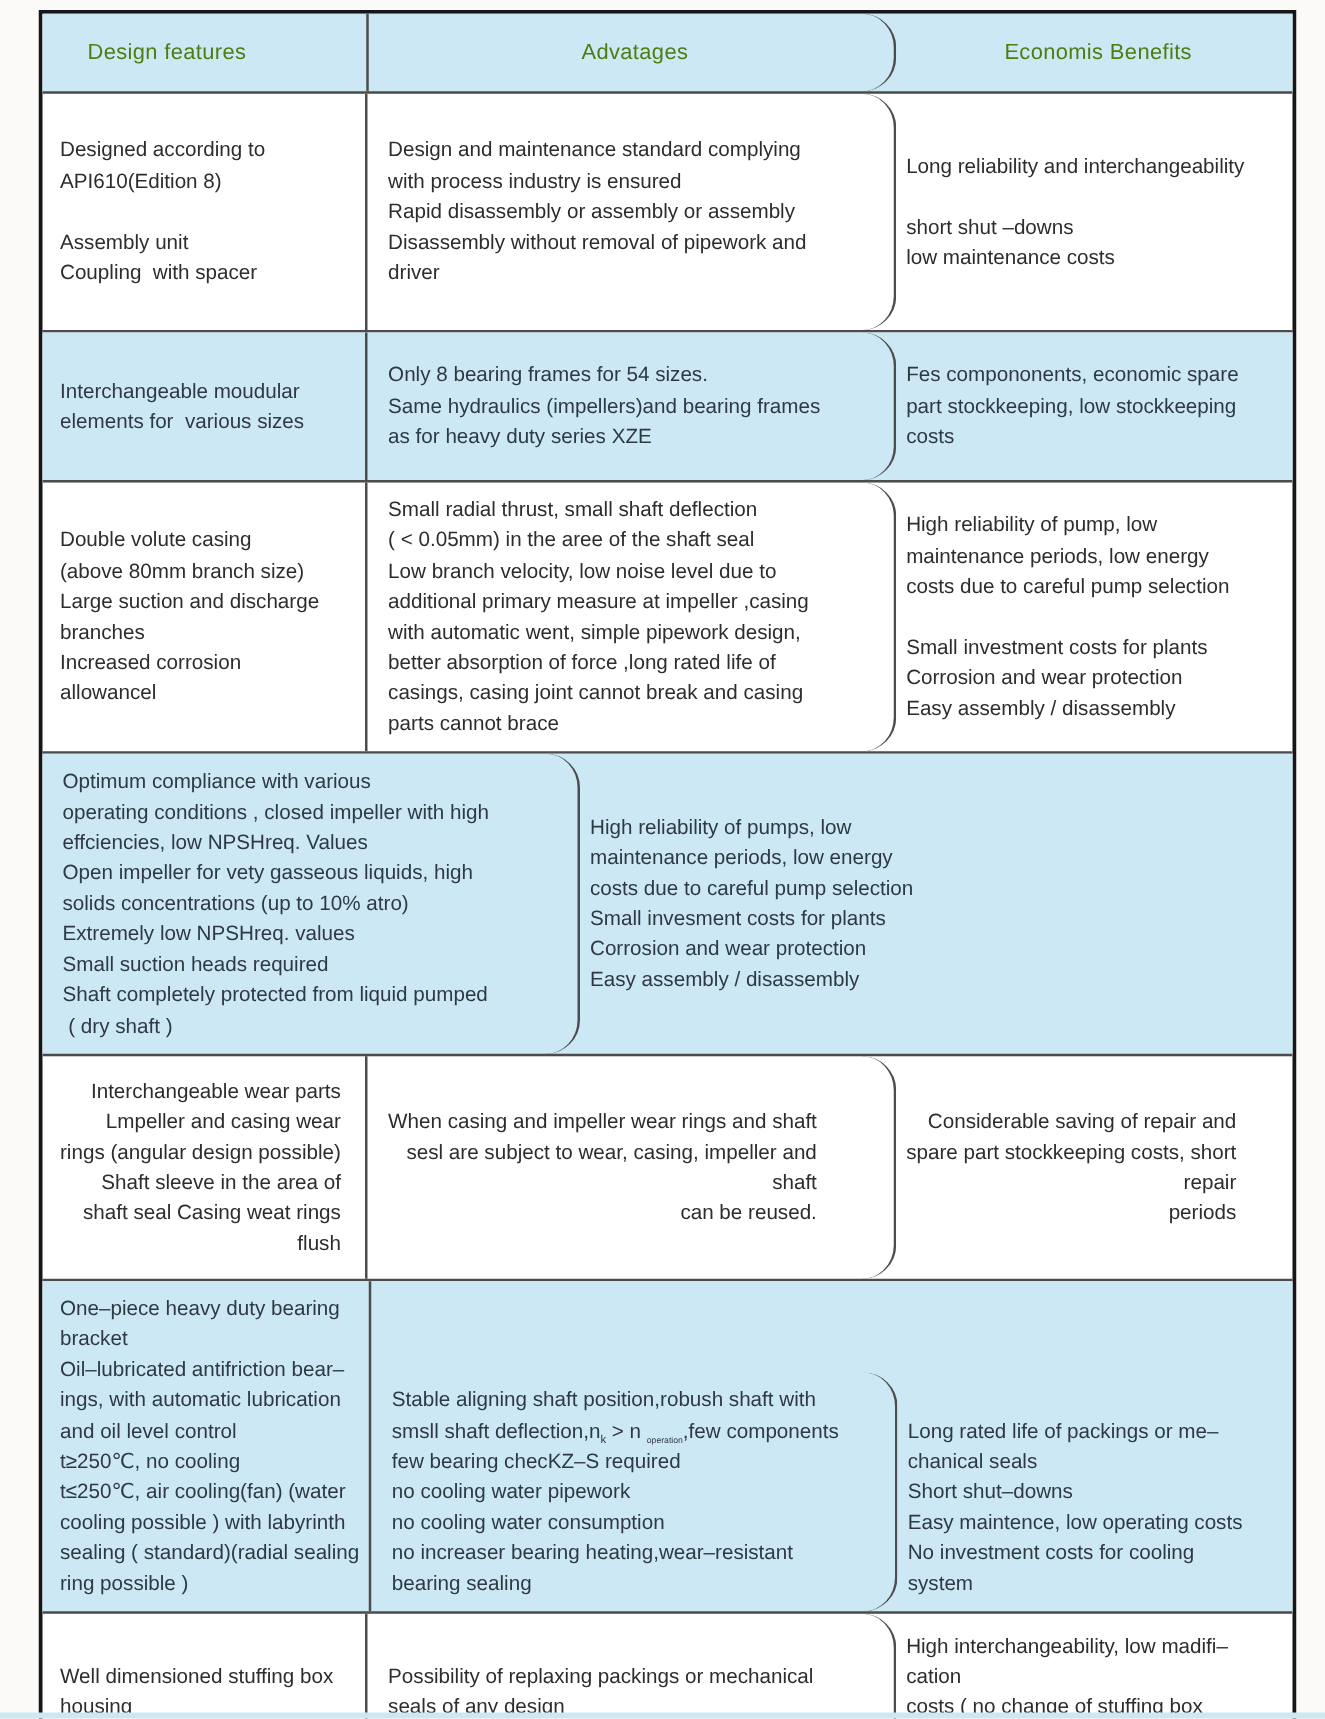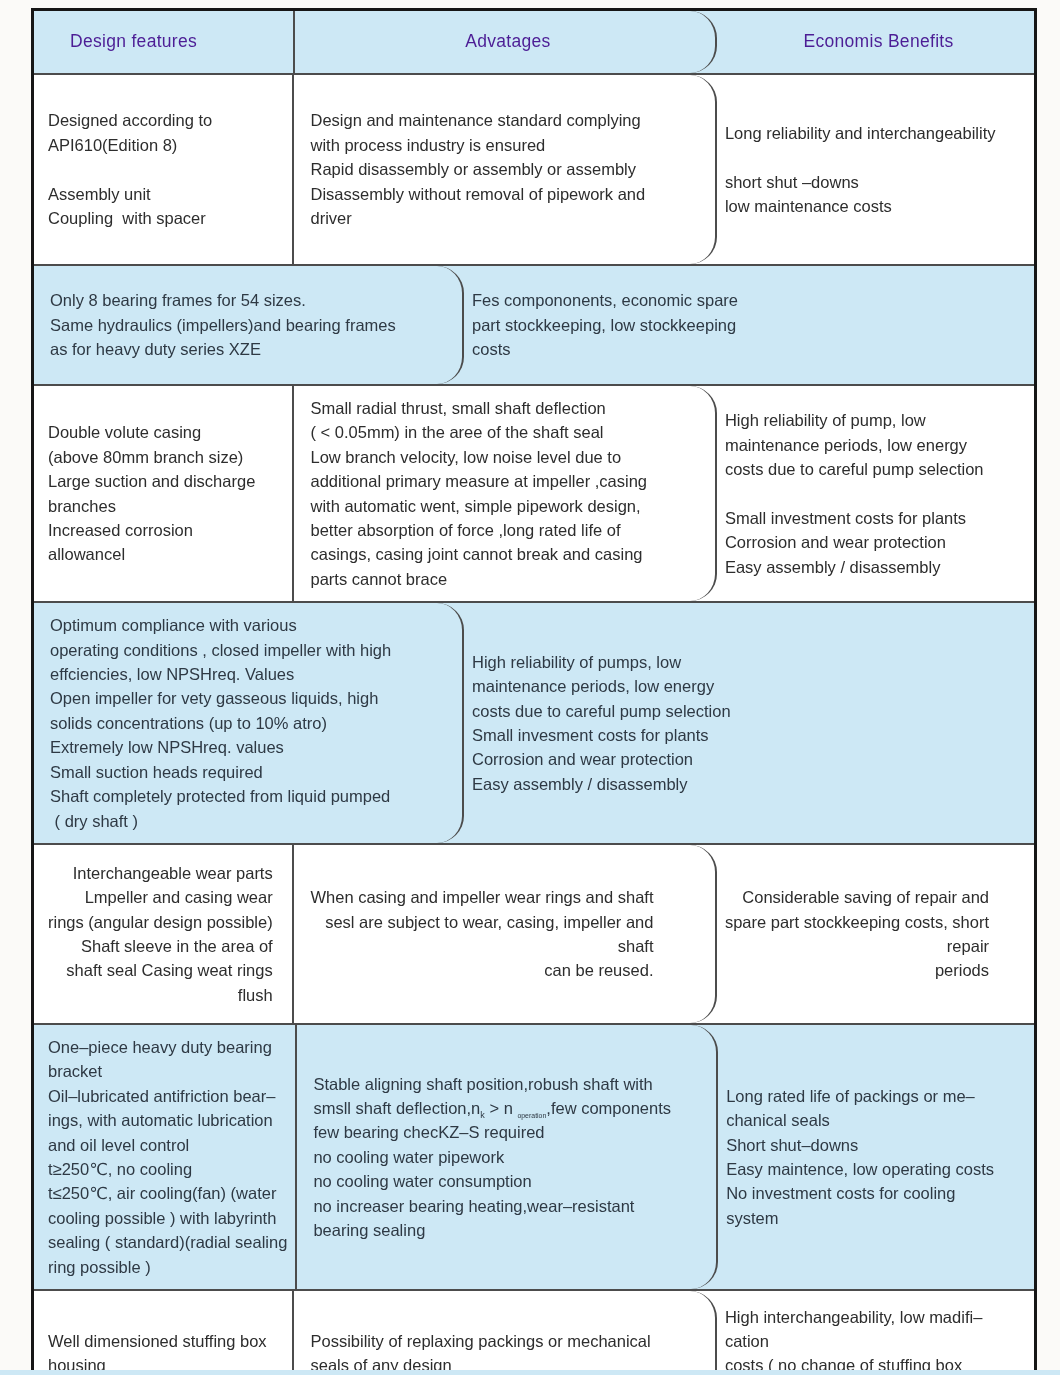--- a/index.html
+++ b/index.html
@@ -36,31 +36,31 @@
     overflow: visible;
   }
   .c1 { width: 265px; border-right: 2px solid #4c4c4c; padding: 10px 8px 10px 14px; }
   .c2 { width: 430px; border-right: 2px solid #4c4c4c; padding: 10px 10px 10px 16px; border-radius: 27px; }
   .c3 { width: 323px; padding: 10px 2px 10px 8px; }
 
   .header-row { min-height: 64px; background: #cde8f5; }
   .header-row .cell {
     justify-content: center;
     font-size: 17.5px;
-    color: #4c1d95;
+    color: #4d7c0f;
     letter-spacing: 0.3px;
   }
   .header-row .c1 { justify-content: flex-start; padding-left: 36px; }
 
   .r1 { min-height: 191px; }
   .r2 { min-height: 120px; }
   .r3 { min-height: 204px; }
   .r4 { min-height: 230px; }
   .r5 { min-height: 180px; text-align: right; }
-  .r6 { min-height: 246px; }
+  .r6 { min-height: 246px; align-items: flex-end; }
   .r7 { min-height: 125px; }
 
   sub.var-sub { font-size: 0.55em; line-height: 0; }
   sub.op-sub  { font-size: 0.42em; line-height: 0; }
 
   .bottom-strip {
     position: absolute;
     left: 0; bottom: 0;
     width: 1060px; height: 5px;
     background: #cde8f5;
@@ -88,20 +88,22 @@
 Rapid disassembly or assembly or assembly
 Disassembly without removal of pipework and
 driver</div>
     <div class="cell c3">Long reliability and interchangeability
 
 short shut –downs
 low maintenance costs</div>
   </div>
 
   <div class="row r2 blue">
+    <div class="cell c1">Interchangeable moudular
+elements for  various sizes</div>
     <div class="cell c2">Only 8 bearing frames for 54 sizes.
 Same hydraulics (impellers)and bearing frames
 as for heavy duty series XZE</div>
     <div class="cell c3">Fes compononents, economic spare
 part stockkeeping, low stockkeeping
 costs</div>
   </div>
 
   <div class="row r3">
     <div class="cell c1">Double volute casing

